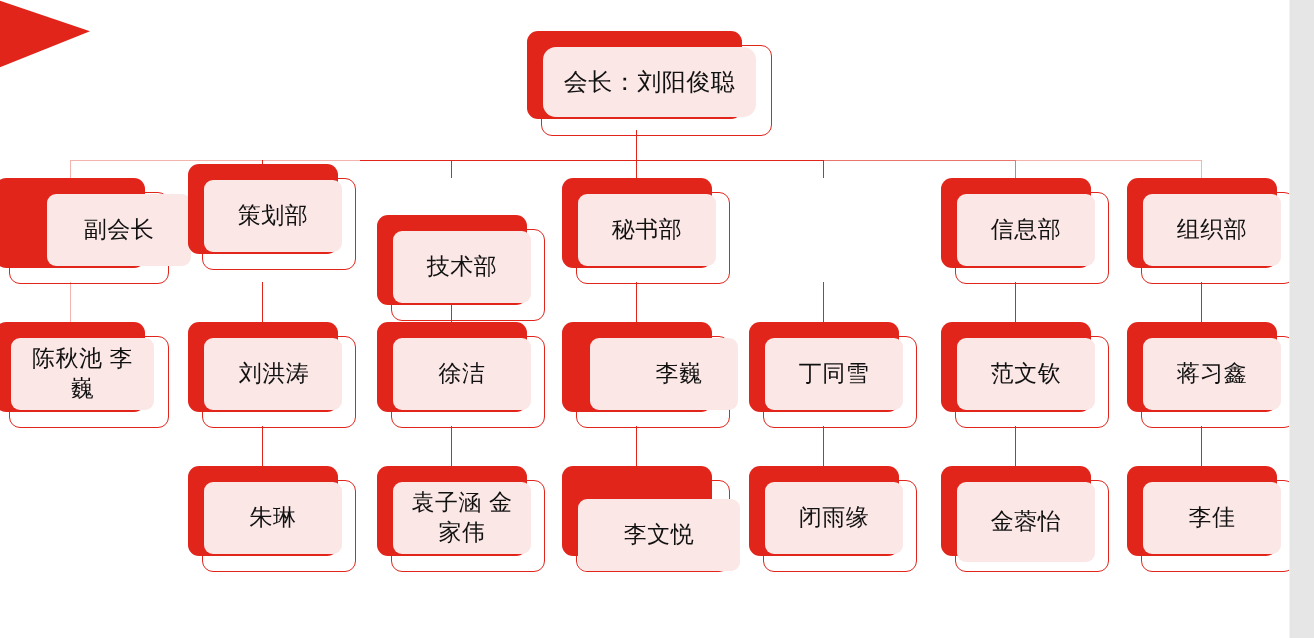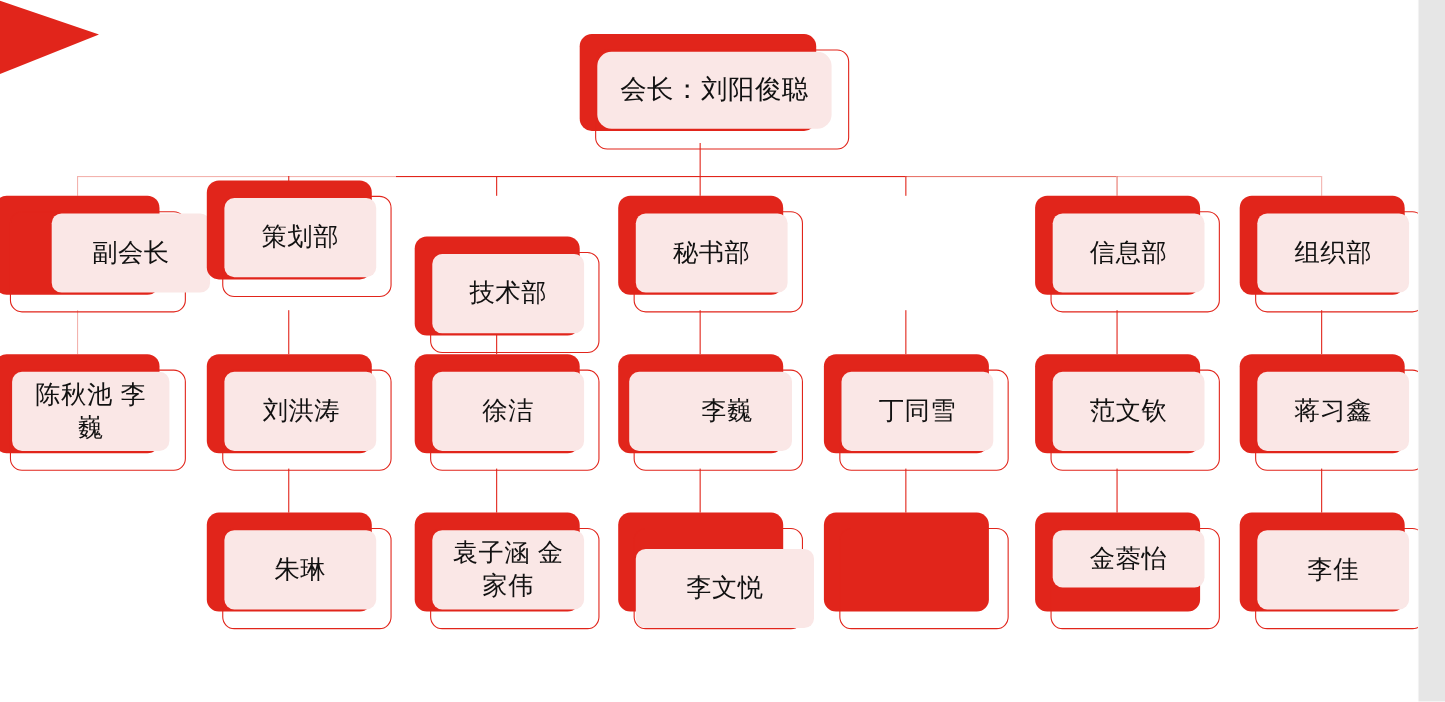--- a/index.html
+++ b/index.html
@@ -181,21 +181,21 @@
     <div class="shadow" style="left:0;top:0;width:150px;height:90px;"></div>
     <div class="outline" style="left:14px;top:14px;width:152px;height:90px;"></div>
     <div class="fill" style="left:16px;top:16px;width:138px;height:72px;">
       <span class="label">徐洁</span>
     </div>
   </div>
 
   <div class="node" style="left:562px;top:322px;width:167px;height:108px;">
     <div class="shadow" style="left:0;top:0;width:150px;height:90px;"></div>
     <div class="outline" style="left:14px;top:14px;width:152px;height:90px;"></div>
-    <div class="fill" style="left:10px;top:16px;width:148px;height:72px;padding-left:40px;">
+    <div class="fill" style="left:28px;top:16px;width:148px;height:72px;padding-left:40px;">
       <span class="label">李巍</span>
     </div>
   </div>
 
   <div class="node" style="left:749px;top:322px;width:167px;height:108px;">
     <div class="shadow" style="left:0;top:0;width:150px;height:90px;"></div>
     <div class="outline" style="left:14px;top:14px;width:152px;height:90px;"></div>
     <div class="fill" style="left:16px;top:16px;width:138px;height:72px;">
       <span class="label">丁同雪</span>
     </div>
@@ -237,26 +237,29 @@
     <div class="shadow" style="left:0;top:0;width:150px;height:90px;"></div>
     <div class="outline" style="left:14px;top:14px;width:152px;height:90px;"></div>
     <div class="fill" style="left:16px;top:16px;width:162px;height:72px;margin-top:17px;">
       <span class="label">李文悦</span>
     </div>
   </div>
 
   <div class="node" style="left:749px;top:466px;width:167px;height:108px;">
     <div class="shadow" style="left:0;top:0;width:150px;height:90px;"></div>
     <div class="outline" style="left:14px;top:14px;width:152px;height:90px;"></div>
+    <div class="fill" style="left:16px;top:16px;width:138px;height:72px;">
+      <span class="label">闭雨缘</span>
+    </div>
   </div>
 
   <div class="node" style="left:941px;top:466px;width:167px;height:108px;">
     <div class="shadow" style="left:0;top:0;width:150px;height:90px;"></div>
     <div class="outline" style="left:14px;top:14px;width:152px;height:90px;"></div>
-    <div class="fill" style="left:16px;top:16px;width:138px;height:52px;align-items:center;">
+    <div class="fill" style="left:16px;top:16px;width:138px;height:80px;align-items:center;">
       <span class="label">金蓉怡</span>
     </div>
   </div>
 
   <div class="node" style="left:1127px;top:466px;width:167px;height:108px;">
     <div class="shadow" style="left:0;top:0;width:150px;height:90px;"></div>
     <div class="outline" style="left:14px;top:14px;width:152px;height:90px;"></div>
     <div class="fill" style="left:16px;top:16px;width:138px;height:72px;">
       <span class="label">李佳</span>
     </div>

